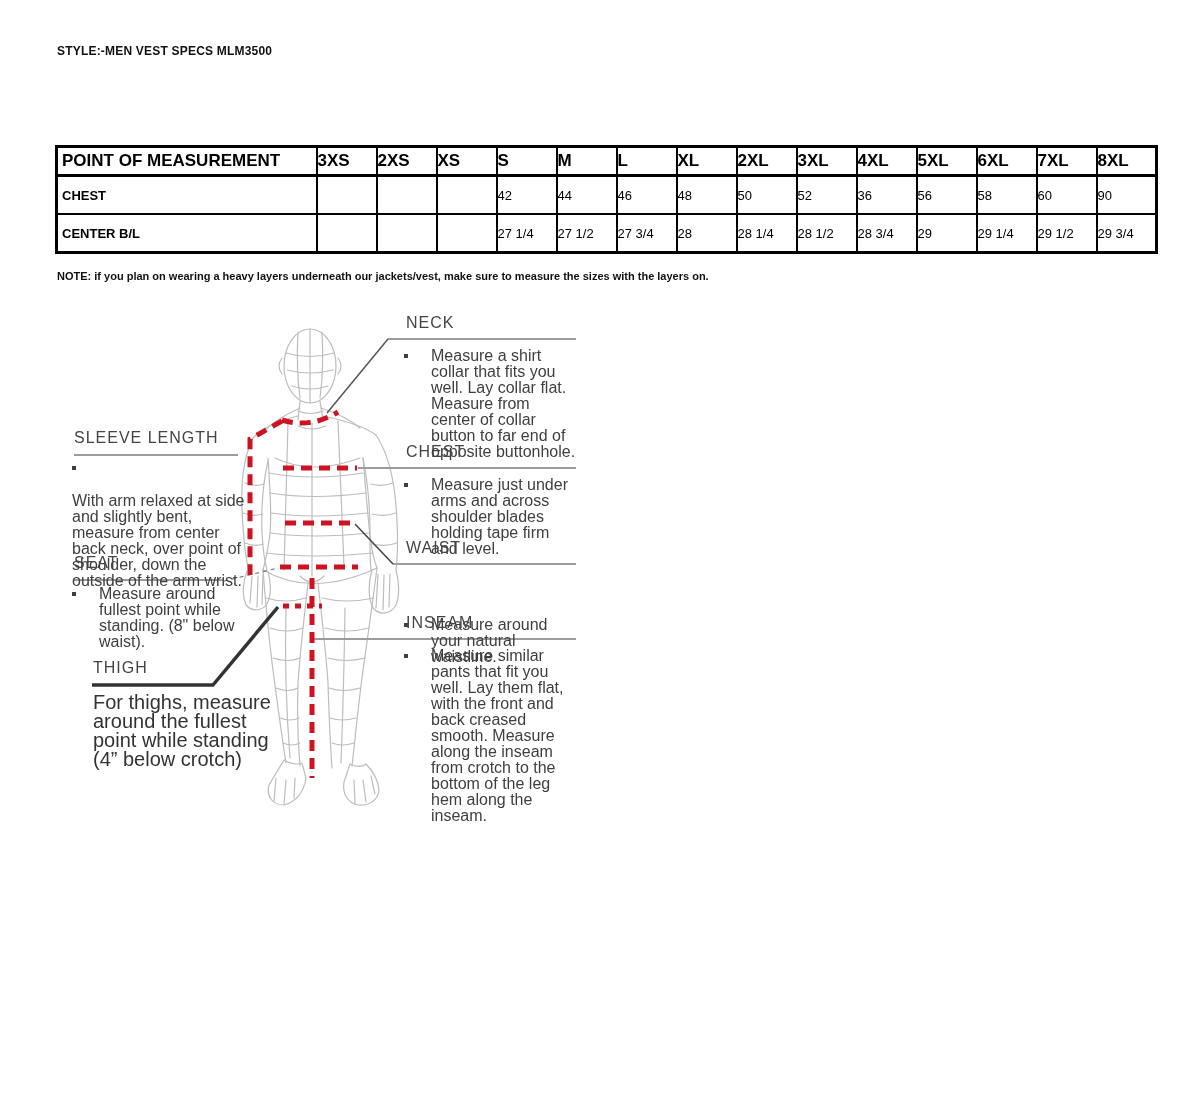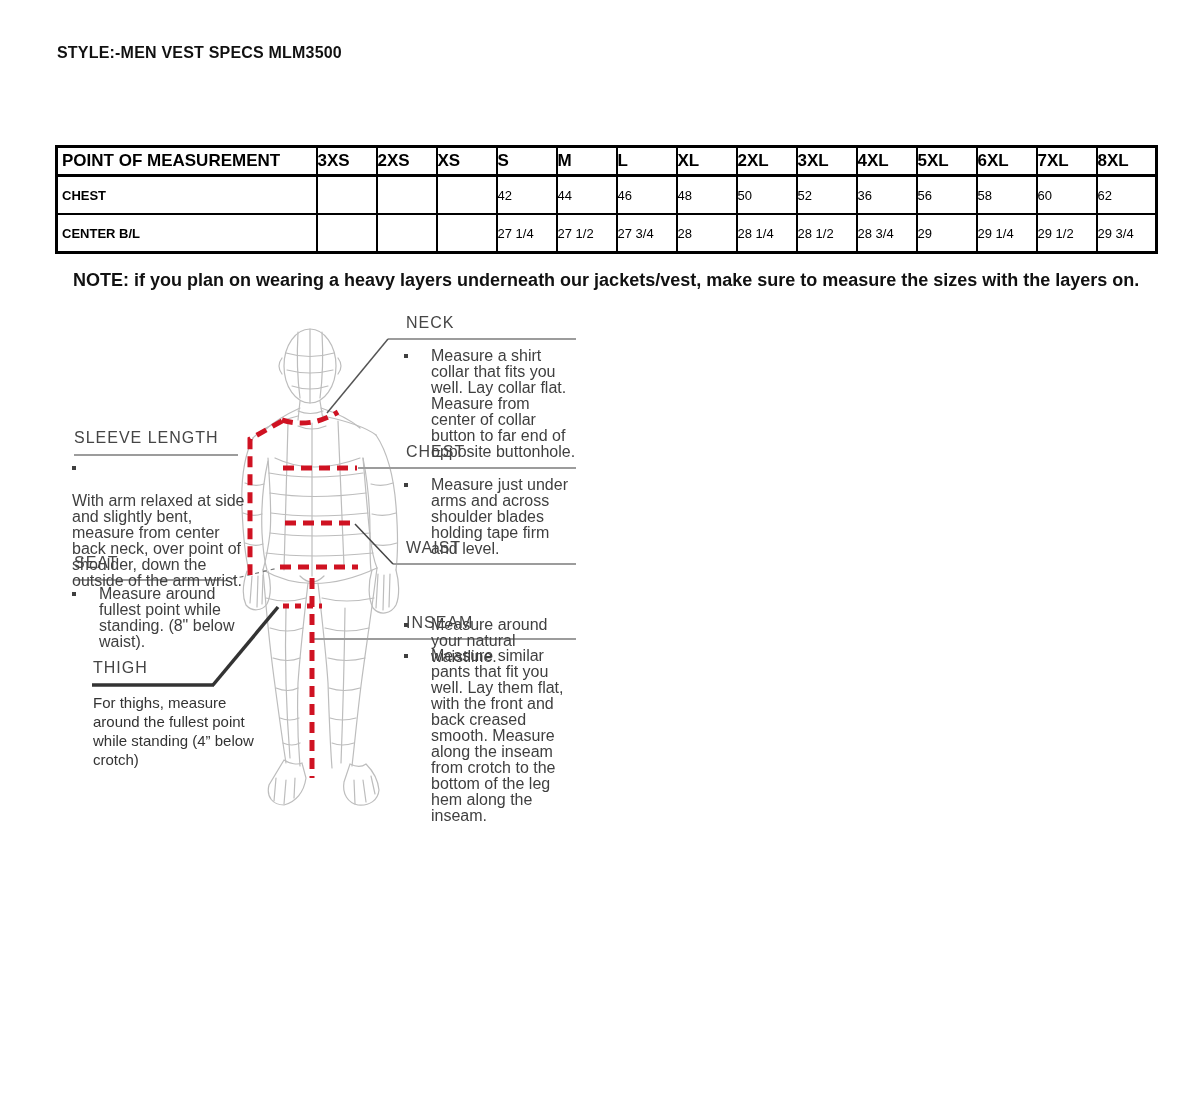--- a/index.html
+++ b/index.html
@@ -1,42 +1,42 @@
 <!DOCTYPE html>
 <html><head>
 <meta charset="utf-8">
 <style>
   html,body{margin:0;padding:0;background:#fff;}
   #canvas{position:relative;width:1200px;height:1093px;background:#fff;
           font-family:"Liberation Sans",sans-serif;overflow:hidden;}
 
   
-  .doc-title{position:absolute;left:57px;top:44px;font-size:16px;font-weight:700;color:#111;
+  .doc-title{position:absolute;left:57px;top:44px;font-size:12px;font-weight:700;color:#111;
              letter-spacing:.2px;}
-  .doc-note{position:absolute;left:73px;top:270px;font-size:18px;font-weight:700;color:#111;}
+  .doc-note{position:absolute;left:57px;top:270px;font-size:11px;font-weight:700;color:#111;}
 
   
   table.size-table{position:absolute;left:55px;top:145px;width:1100px;
                    border-collapse:collapse;table-layout:fixed;}
   table.size-table col.c-label{width:260px;}
   table.size-table col.c-size{width:60px;}
   table.size-table td,table.size-table th{border:2px solid #000;font-size:13px;color:#000;
         text-align:left;padding:0;height:36px;overflow:hidden;white-space:nowrap;}
   table.size-table tr.hdr th{height:26px;font-weight:700;font-size:17px;border-bottom:3px solid #000;}
   table.size-table th.lbl,table.size-table td.lbl{text-align:left;padding-left:4px;font-weight:700;}
   table.size-table{border:3px solid #000;}
 
   
   #diagram{position:absolute;left:60px;top:308px;width:530px;height:505px;}
   #diagram svg{position:absolute;left:0;top:0;}
   .sec{position:absolute;color:#3f3f3f;}
   .sec-title{font-size:16px;letter-spacing:1px;color:#454545;}
   .sec-body{display:flex;gap:23px;font-size:16px;line-height:16px;color:#3f3f3f;}
   .bullet{width:4px;height:4px;background:#3f3f3f;margin-top:6px;flex:0 0 4px;}
-  .thigh-body{font-size:15px;line-height:19px;color:#333;}
+  .thigh-body{font-size:20px;line-height:19px;color:#333;}
 </style>
 </head>
 <body>
 
 <div id="canvas">
 
   <div class="doc-title">STYLE:-MEN VEST SPECS MLM3500</div>
 
   <table class="size-table">
     <colgroup>
@@ -82,21 +82,21 @@
       <td>42</td>
       <td>44</td>
       <td>46</td>
       <td>48</td>
       <td>50</td>
       <td>52</td>
       <td>36</td>
       <td>56</td>
       <td>58</td>
       <td>60</td>
-      <td>62</td>
+      <td>90</td>
     </tr>
     <tr>
       <td class="lbl">CENTER B/L</td>
       <td></td>
       <td></td>
       <td></td>
       <td>27 1/4</td>
       <td>27 1/2</td>
       <td>27 3/4</td>
       <td>28</td>

